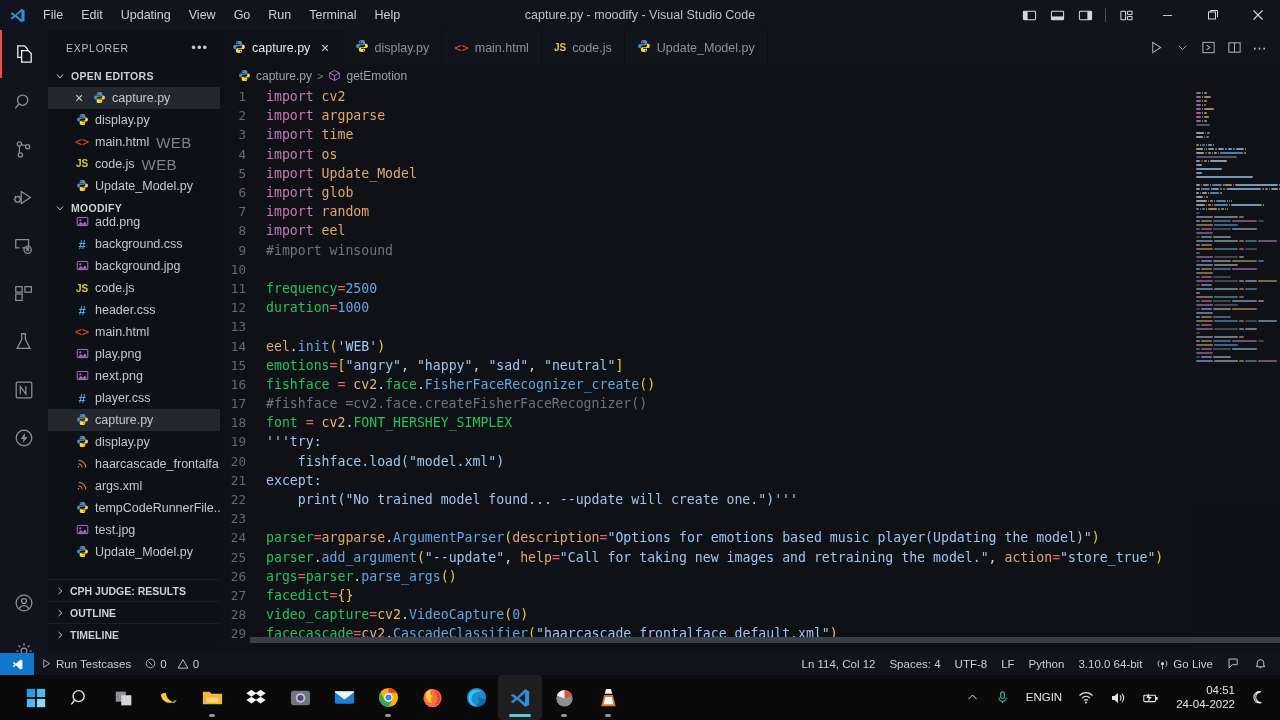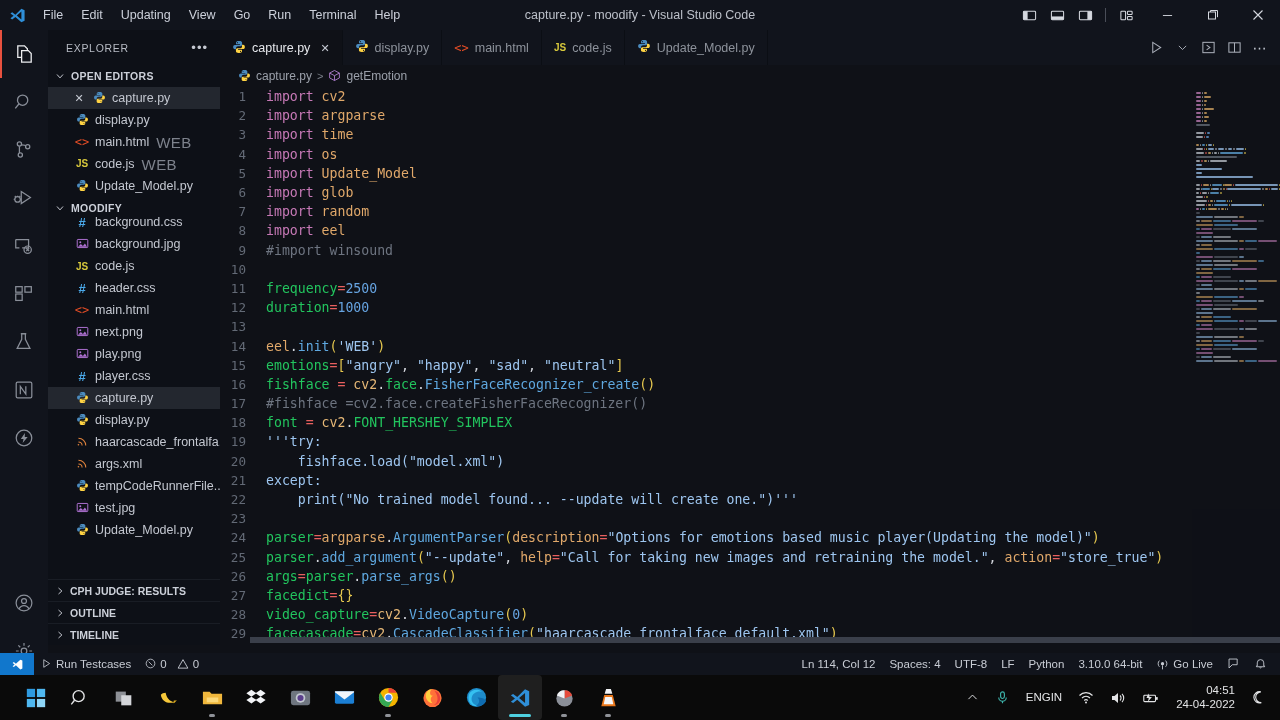--- a/index.html
+++ b/index.html
@@ -408,20 +408,28 @@
     <div class="sect-header">
       <span class="chev">
         <svg width="12" height="12" viewBox="0 0 16 16">
             <path d="M4 6 L8 10.5 L12 6" fill="none" stroke="currentColor" stroke-width="1.3"></path>
           </svg>
       </span>
       <span>MOODIFY</span>
     </div>
     <div class="moodify-list" id="moodify-list" style="height:352px;margin-top:-8px">
         <div class="tree-row indent-1">
+          <span class="ficon"><svg width="13" height="13" viewBox="0 0 16 16">
+              <rect x="1.5" y="3" width="13" height="10" rx="1" fill="none" stroke="#b072d4" stroke-width="1.2"></rect>
+              <circle cx="5.3" cy="6.5" r="1.2" fill="#b072d4"></circle>
+              <path d="M2.5 12 L6 8.5 L8.5 11 L11 8 L13.5 12 z" fill="#b072d4"></path>
+            </svg></span>
+          <span>add.png</span>
+        </div>
+        <div class="tree-row indent-1">
           <span class="ficon"><span style="color:#4aa8e8;font-weight:bold;font-size:13px;line-height:1">#</span></span>
           <span>background.css</span>
         </div>
         <div class="tree-row indent-1">
           <span class="ficon"><svg width="13" height="13" viewBox="0 0 16 16">
               <rect x="1.5" y="3" width="13" height="10" rx="1" fill="none" stroke="#b072d4" stroke-width="1.2"></rect>
               <circle cx="5.3" cy="6.5" r="1.2" fill="#b072d4"></circle>
               <path d="M2.5 12 L6 8.5 L8.5 11 L11 8 L13.5 12 z" fill="#b072d4"></path>
             </svg></span>
           <span>background.jpg</span>
@@ -437,29 +445,29 @@
         <div class="tree-row indent-1">
           <span class="ficon"><span style="color:#e44d26;font-family:'DejaVu Sans Mono',monospace;font-size:12px">&lt;&gt;</span></span>
           <span>main.html</span>
         </div>
         <div class="tree-row indent-1">
           <span class="ficon"><svg width="13" height="13" viewBox="0 0 16 16">
               <rect x="1.5" y="3" width="13" height="10" rx="1" fill="none" stroke="#b072d4" stroke-width="1.2"></rect>
               <circle cx="5.3" cy="6.5" r="1.2" fill="#b072d4"></circle>
               <path d="M2.5 12 L6 8.5 L8.5 11 L11 8 L13.5 12 z" fill="#b072d4"></path>
             </svg></span>
-          <span>next.png</span>
+          <span>play.png</span>
         </div>
         <div class="tree-row indent-1">
           <span class="ficon"><svg width="13" height="13" viewBox="0 0 16 16">
               <rect x="1.5" y="3" width="13" height="10" rx="1" fill="none" stroke="#b072d4" stroke-width="1.2"></rect>
               <circle cx="5.3" cy="6.5" r="1.2" fill="#b072d4"></circle>
               <path d="M2.5 12 L6 8.5 L8.5 11 L11 8 L13.5 12 z" fill="#b072d4"></path>
             </svg></span>
-          <span>play.png</span>
+          <span>next.png</span>
         </div>
         <div class="tree-row indent-1">
           <span class="ficon"><span style="color:#4aa8e8;font-weight:bold;font-size:13px;line-height:1">#</span></span>
           <span>player.css</span>
         </div>
         <div class="tree-row indent-1 selected">
           <span class="ficon"><svg width="13" height="13" viewBox="0 0 16 16">
               <path d="M7.6 1.2c-1.8 0-3 .7-3 1.9v1.7h4.5v.8H3.3c-1.2 0-2 1-2 2.5s.8 2.5 2 2.5h1.3V9.2c0-1.3 1-2.2 2.4-2.2h2.6c1.1 0 1.9-.6 1.9-1.7V3.1c0-1.2-1.2-1.9-3-1.9zm-1.4 1.2a.6.6 0 110 1.2.6.6 0 010-1.2z" fill="#4b8bbe"></path>
               <path d="M8.4 14.8c1.8 0 3-.7 3-1.9v-1.7H6.9v-.8h5.8c1.2 0 2-1 2-2.5s-.8-2.5-2-2.5h-1.3v1.9c0 1.3-1 2.2-2.4 2.2H6.4c-1.1 0-1.9.6-1.9 1.7v1.7c0 1.2 1.2 1.9 3 1.9zm1.4-1.2a.6.6 0 110-1.2.6.6 0 010 1.2z" fill="#ffd343"></path>
             </svg></span>

